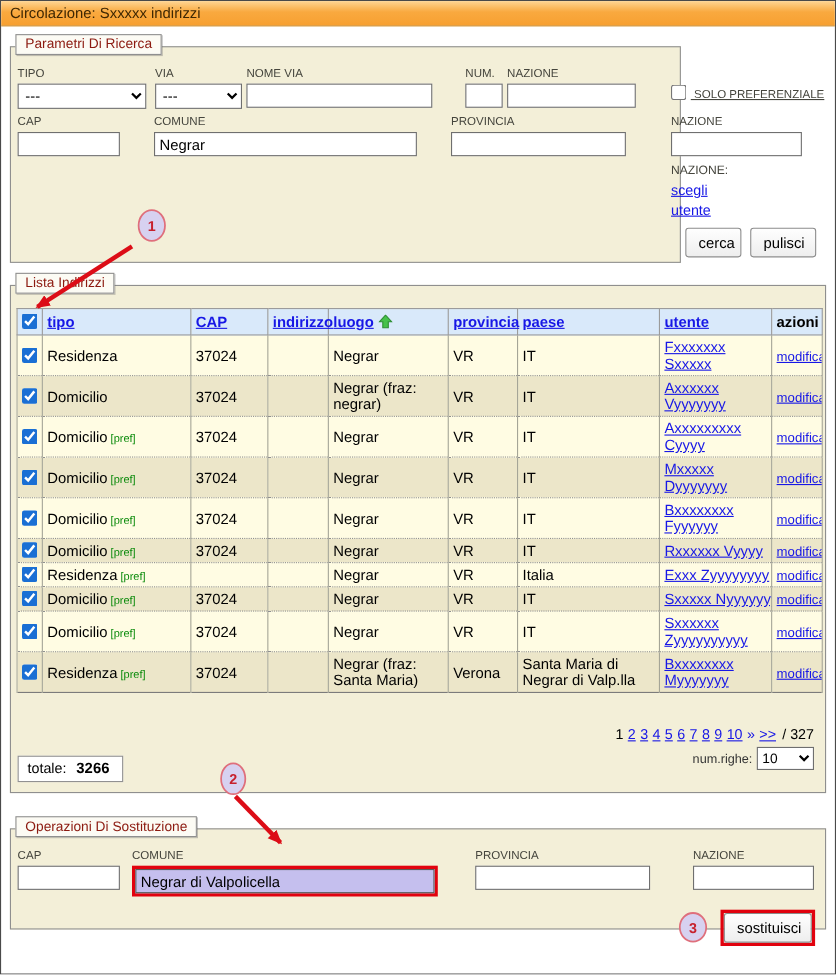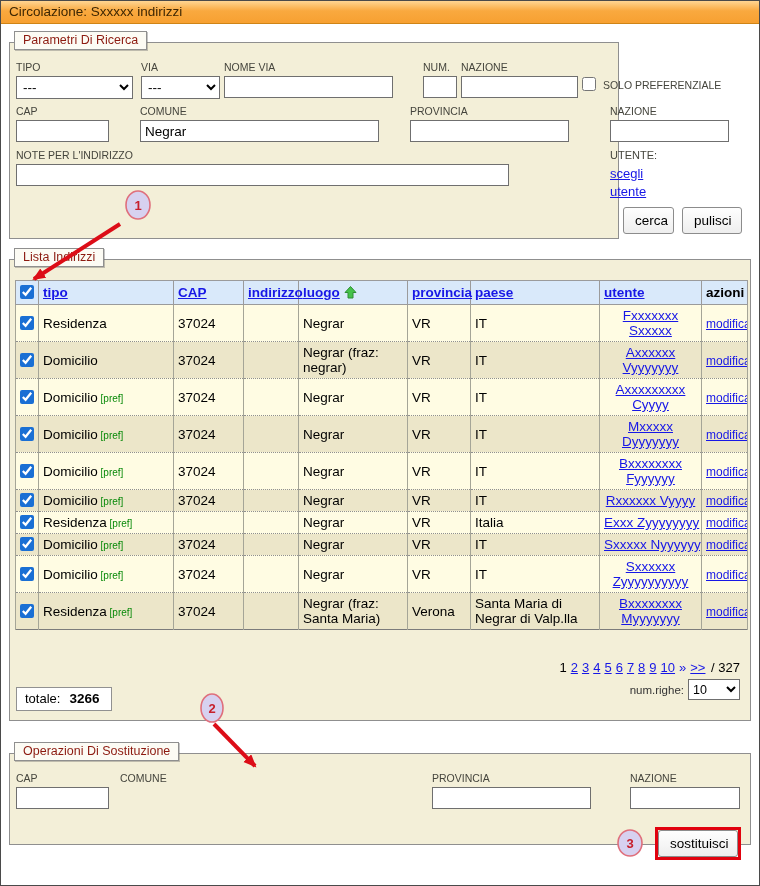--- a/index.html
+++ b/index.html
@@ -59,21 +59,21 @@
   .addr-table th a { font-weight:bold; }
   .addr-table td {
     border-left:1px solid #a5a597; border-right:1px solid #a5a597;
     border-top:1px dotted #8f8f8f;
     font-size:13.5px; padding:3px 4px; vertical-align:middle; overflow:hidden;
   }
   .addr-table tr.dark td { background:#ece6c9; }
   .addr-table tr.light td { background:#fffce3; }
   .addr-table td.c-center { text-align:center; padding:2px; }
   .pref { color:#0a8a0a; font-size:10px; }
-  .ut-line { white-space:nowrap; display:block;text-align:center; }
+  .ut-line { white-space:nowrap; display:block; }
   .modif { font-size:12px; }
   .sort-arrow { display:inline-block; vertical-align:-2px; margin-left:4px; }
 
   .pager { position:absolute; right:10px; top:400px; font-size:13px; color:#000; }
   .pager a { margin:0 2px; } .pager .cur { margin:0 2px; }
   .numrighe { position:absolute; right:10px; top:419px; font-size:11.5px; color:#333; }
   .numrighe select { height:21px; font-size:12.5px; font-family:inherit; border:1px solid #6f6f6f; background:#fff; margin-left:4px; width:52px; }
   .totale {
     position:absolute; left:6px; bottom:9px; background:#fff; border:1px solid #919191;
     padding:3px 12px 4px 8px; font-size:13px;
@@ -114,21 +114,21 @@
       <input class="tinput" value="" style="">
     </div>
     <div class="fg" style="left:413px; top:18px; width:34px;">
       <label>NUM.</label>
       <input class="tinput" value="" style="">
     </div>
     <div class="fg" style="left:451px; top:18px; width:117px;">
       <label>NAZIONE</label>
       <input class="tinput" value="" style="">
     </div>
-    <div class="fg chkrow" style="left:572px; top:34px;">
+    <div class="fg chkrow" style="left:600px; top:34px;text-decoration:underline;">
       <input type="checkbox" class="chk" style="">
       <span>SOLO PREFERENZIALE</span>
     </div>
 
     <div class="fg" style="left:6px; top:62px; width:93px;">
       <label>CAP</label>
       <input class="tinput" value="" style="">
     </div>
     <div class="fg" style="left:130px; top:62px; width:239px;">
       <label>COMUNE</label>
@@ -136,26 +136,22 @@
     </div>
     <div class="fg" style="left:400px; top:62px; width:159px;">
       <label>PROVINCIA</label>
       <input class="tinput" value="" style="">
     </div>
     <div class="fg" style="left:600px; top:62px; width:119px;">
       <label>NAZIONE</label>
       <input class="tinput" value="" style="">
     </div>
 
-    <div class="fg" style="left:6px; top:106px; width:493px;">
-      <label>NOTE PER L'INDIRIZZO</label>
-      <input class="tinput" value="" style="">
-    </div>
     <div class="fg" style="left:600px; top:106px;">
-      <label style="font-size:11px;">UTENTE:</label>
+      <label style="font-size:11px;">NAZIONE:</label>
       <a href="#" class="link-sm">scegli utente</a>
     </div>
 
     <button class="btn" style="position:absolute; left:613px; top:164px; width:51px;">cerca</button>
     <button class="btn" style="position:absolute; left:672px; top:164px; width:60px;">pulisci</button>
   </section>
 
   <section class="fs" style="left:8px; top:258px; width:742px; height:462px;">
     <div class="legend">Lista Indirizzi</div>
 
@@ -315,20 +311,23 @@
 
   <section class="fs" style="left:8px; top:752px; width:742px; height:92px;">
     <div class="legend">Operazioni Di Sostituzione</div>
 
     <div class="fg" style="left:6px; top:18px; width:93px;">
       <label>CAP</label>
       <input class="tinput" value="" style="">
     </div>
     <div class="fg" style="left:110px; top:18px; width:278px;">
       <label>COMUNE</label>
+      <div class="red-wrap">
+        <input class="tinput hl-input" value="Negrar di Valpolicella" style="">
+      </div>
     </div>
     <div class="fg" style="left:422px; top:18px; width:159px;">
       <label>PROVINCIA</label>
       <input class="tinput" value="" style="">
     </div>
     <div class="fg" style="left:620px; top:18px; width:110px;">
       <label>NAZIONE</label>
       <input class="tinput" value="" style="">
     </div>
 

